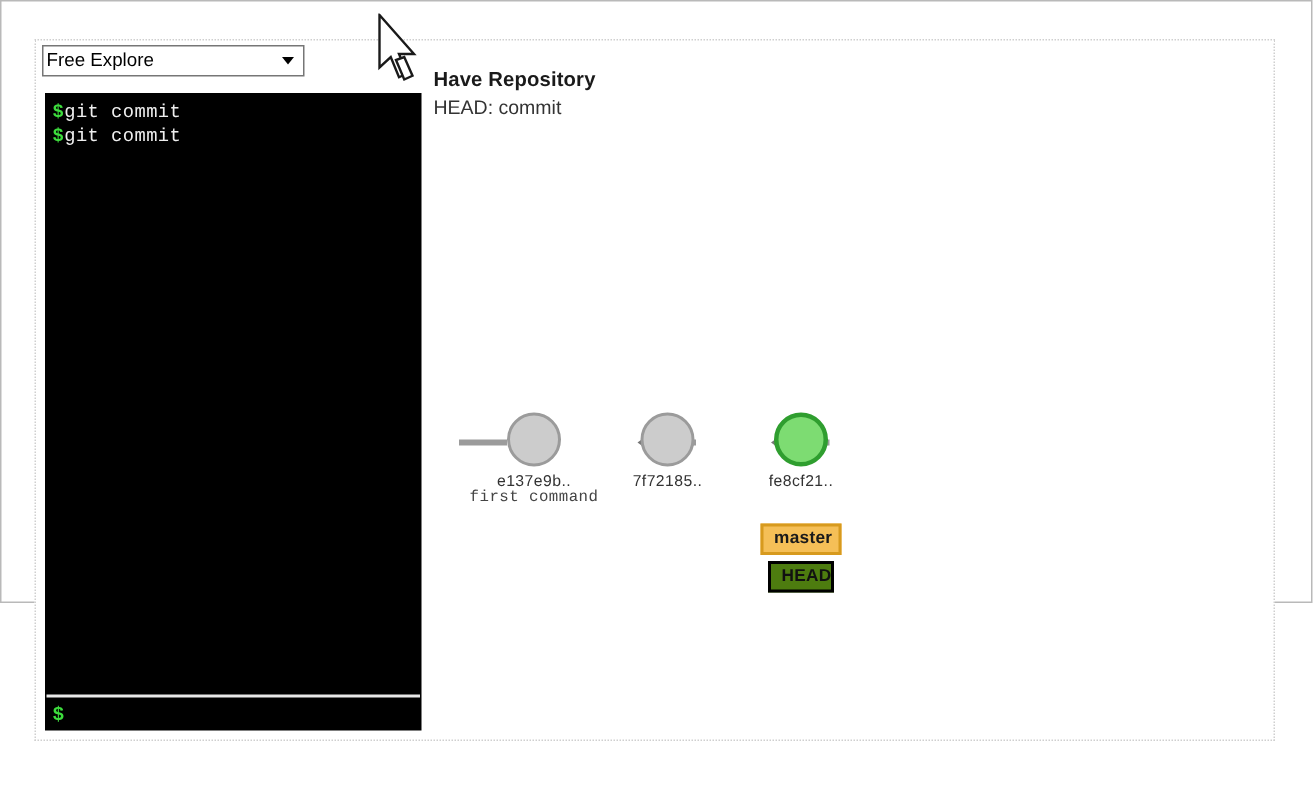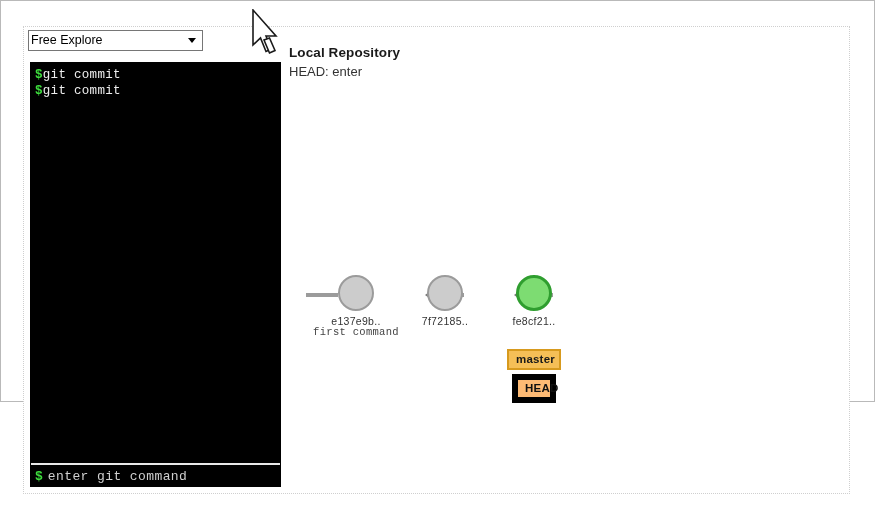--- a/index.html
+++ b/index.html
@@ -268,22 +268,22 @@
     box-sizing: border-box;
     text-align: center;
     letter-spacing: 0.2px;
   }
   .ref-badge.branch {
     background: #f5bf57;
     border: 2px solid #d79a1e;
     color: #1a1a1a;
   }
   .ref-badge.head {
-    background: #fdba74;
-    border: 6px solid #000000;
+    background: #4d7c0f;
+    border: 2px solid #000000;
     color: #111111;
   }
 
   
   #mouse-cursor {
     position: absolute;
     left: 250px;
     top: 8px;
     width: 34px;
     height: 52px;
@@ -313,30 +313,29 @@
 
           <div class="term-line"><span class="term-prompt">$</span><span class="term-cmd">git commit</span></div>
 
           <div class="term-line"><span class="term-prompt">$</span><span class="term-cmd">git commit</span></div>
         </div>
 
         <div id="terminal-divider"></div>
 
         <div id="terminal-input-row">
           <span id="terminal-input-prompt">$</span>
-          <input id="terminal-input" type="text" placeholder="enter git command" style="">
         </div>
 
       </div>
     </div>
 
     <div id="repo-panel">
 
-      <div id="repo-title">Local Repository</div>
-      <div id="repo-head">HEAD: enter</div>
+      <div id="repo-title">Have Repository</div>
+      <div id="repo-head">HEAD: commit</div>
 
       <div id="commit-graph">
 
         <div class="edge-line" style="left:20px; top:263px; width:32px;"></div>
 
         <div class="edge-line" style="left:143px; top:263px; width:35px;"></div>
         <div class="edge-arrow" style="left:139px; top:257px;"></div>
 
         <div class="edge-line" style="left:232px; top:263px; width:35px;"></div>
         <div class="edge-arrow" style="left:228px; top:257px;"></div>

